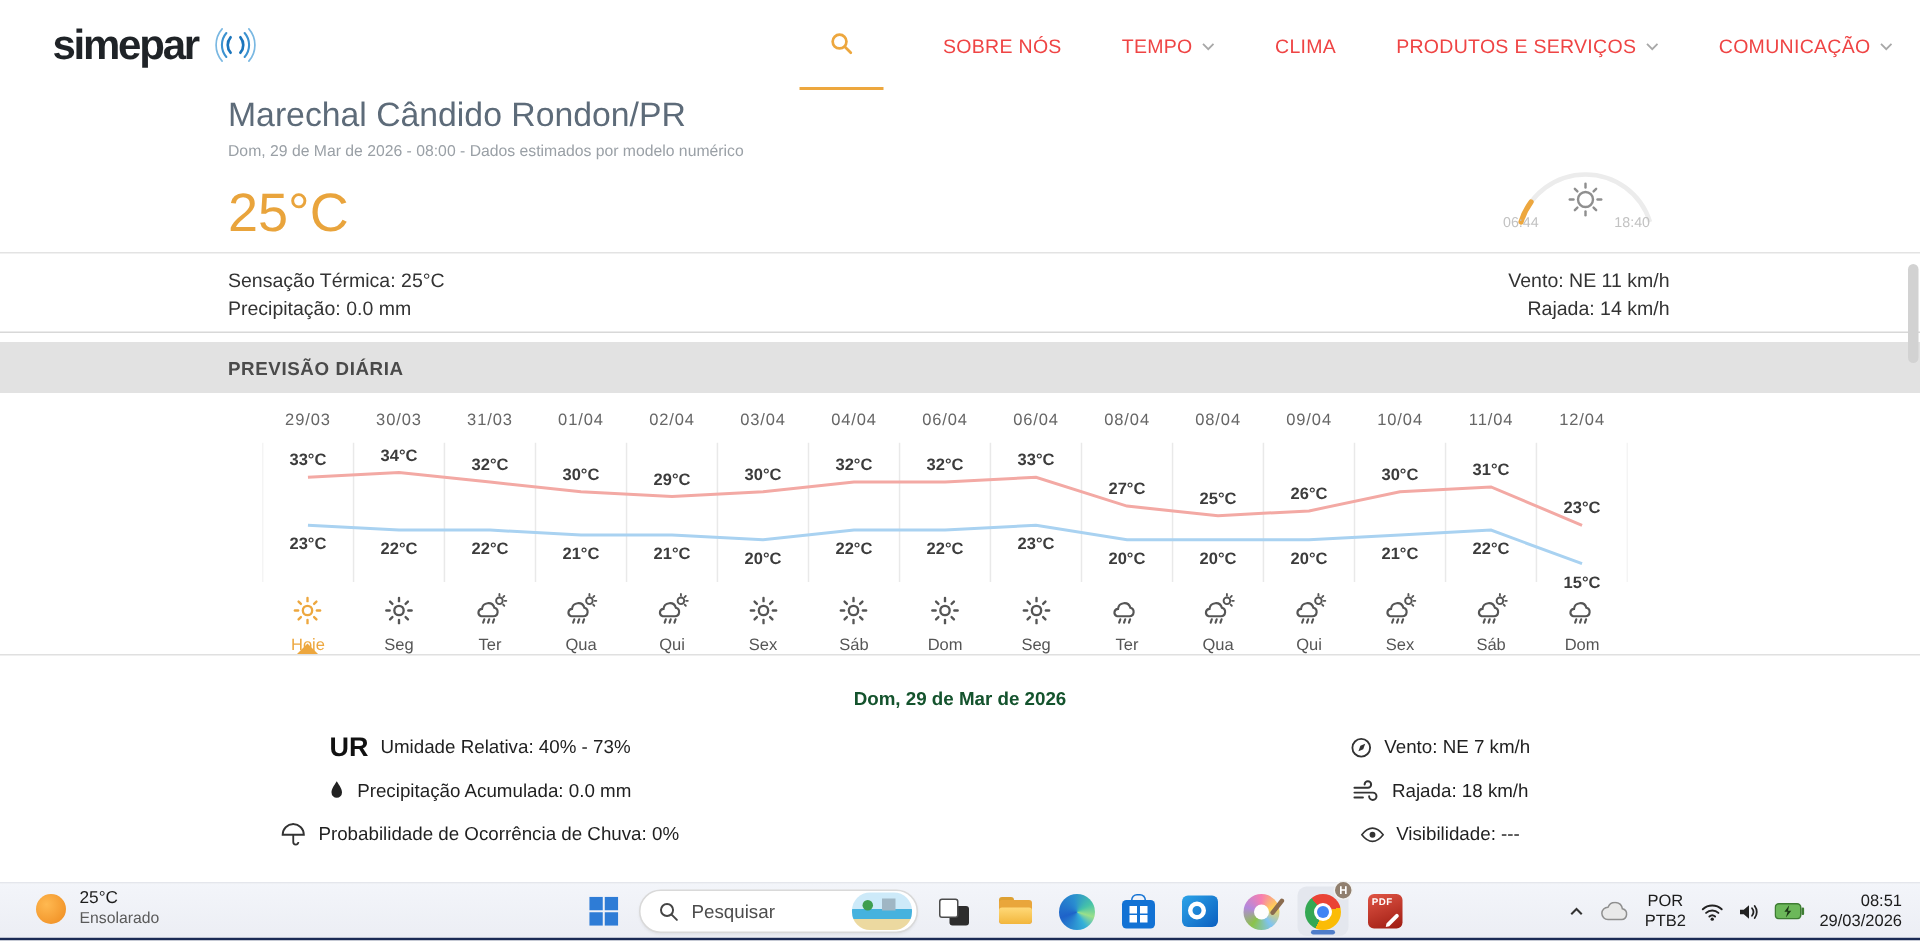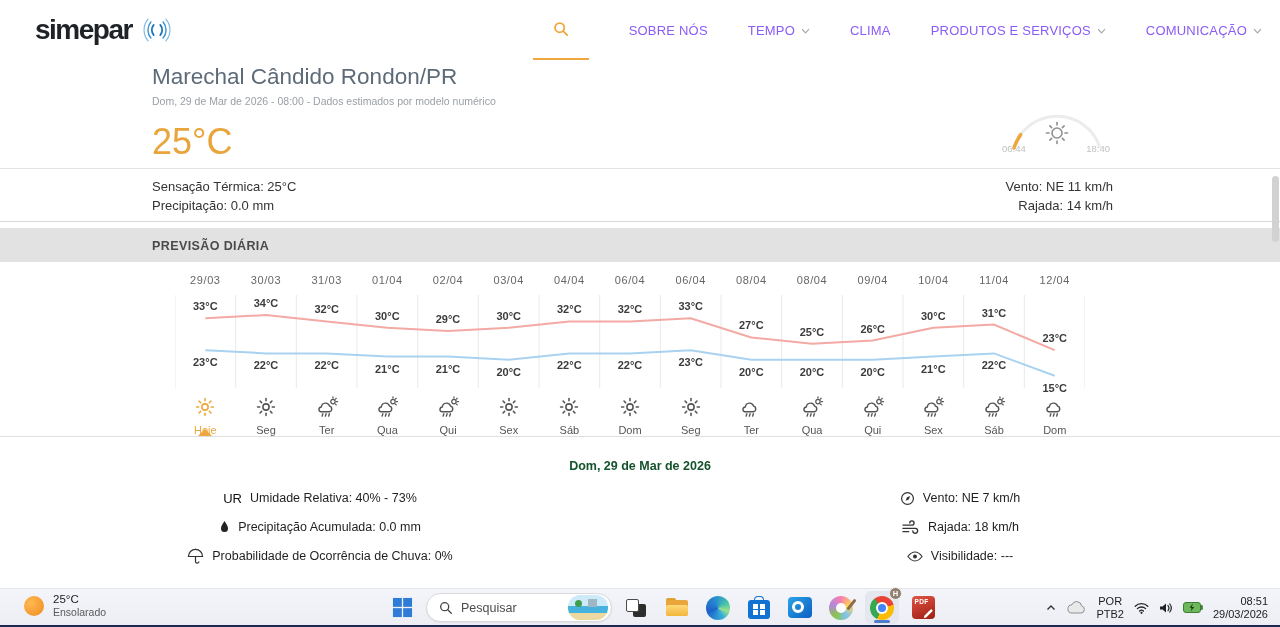--- a/index.html
+++ b/index.html
@@ -6,34 +6,34 @@
   html,body { width:1280px; height:627px; overflow:hidden; background:#fff;
     font-family:"Liberation Sans", sans-serif; }
   .page { position:relative; width:1280px; height:627px; }
   .content { position:relative; height:588px; background:#fff; }
 
   
   .site-header { height:60px; display:flex; align-items:center; justify-content:space-between;
     padding:0 18px 0 35px; }
   .logo { display:flex; align-items:flex-start; gap:8px; cursor:pointer; }
   .logo-text { font-size:28px; font-weight:bold; letter-spacing:-1.5px; color:#1f2327; line-height:30px; }
-  .main-nav { display:flex; align-items:center; gap:40px; font-size:13px; color:#8b5cf6; height:60px; }
+  .main-nav { display:flex; align-items:center; gap:40px; font-size:13px; color:#ef4444; height:60px; }
   .nav-search { align-self:stretch; display:flex; align-items:center; padding:0 20px;
     border-bottom:2px solid #eda73e; cursor:pointer; }
   .nav-item { display:flex; align-items:center; gap:6px; cursor:pointer; letter-spacing:.2px; }
   .nav-item .chev { margin-top:2px; }
 
   
   .current { position:relative; height:108px; padding-left:152px; }
   .loc-title { font-size:22.5px; font-weight:400; color:#5d6b79; padding-top:4px; }
   .datetime { font-size:10.5px; color:#9aa0a6; margin-top:5px; }
   .big-temp { font-size:36px; color:#e9a43c; margin-top:14px; }
   .sunpath { position:absolute; right:168px; top:40px; width:110px; height:56px; }
   .sp-time { position:absolute; bottom:2px; font-size:9.5px; color:#c2c2c2; }
-  .sp-l { left:0; } .sp-r { right:2px; }
+  .sp-l { left:0; } .sp-r { right:12px; }
 
   
   .info-strip { border-top:1px solid #e3e3e3; border-bottom:1px solid #d8d8d8;
     display:flex; justify-content:space-between; padding:8px 167px 8px 152px;
     font-size:13px; color:#333; line-height:19px; height:54px; }
   .info-right { text-align:right; }
 
   
   .band { margin-top:6px; background:#e2e2e2; color:#4a4a4a; font-weight:bold;
     font-size:12.5px; letter-spacing:.4px; padding:11px 0 11px 152px; height:34px; }
@@ -55,21 +55,21 @@
   .sel-tri { position:absolute; bottom:0; width:0; height:0;
     border-left:7px solid transparent; border-right:7px solid transparent;
     border-bottom:7px solid #eda73e; }
 
   
   .detail { padding-top:22px; }
   .detail-title { text-align:center; font-size:12.5px; font-weight:bold; color:#14532d; }
   .detail-cols { display:flex; margin-top:16px; }
   .dcol { flex:1; display:flex; flex-direction:column; align-items:center; gap:11px; }
   .drow { display:flex; align-items:center; gap:8px; font-size:12.5px; color:#1f1f1f; height:18px; }
-  .ur { font-weight:normal; font-size:13px; color:#111; }
+  .ur { font-weight:bold; font-size:18px; color:#111; }
   .dic { display:flex; align-items:center; }
 
   
   .sb-thumb { position:absolute; right:1px; top:176px; width:7px; height:66px;
     background:#d2d2d2; border-radius:4px; }
 
   
   .taskbar { position:relative; height:37px;
     background:linear-gradient(#f3f5fa,#eceef4); border-top:1px solid #e4e6ec; }
   .tb-weather { position:absolute; left:24px; top:4px; display:flex; gap:9px; align-items:center; cursor:pointer; }

